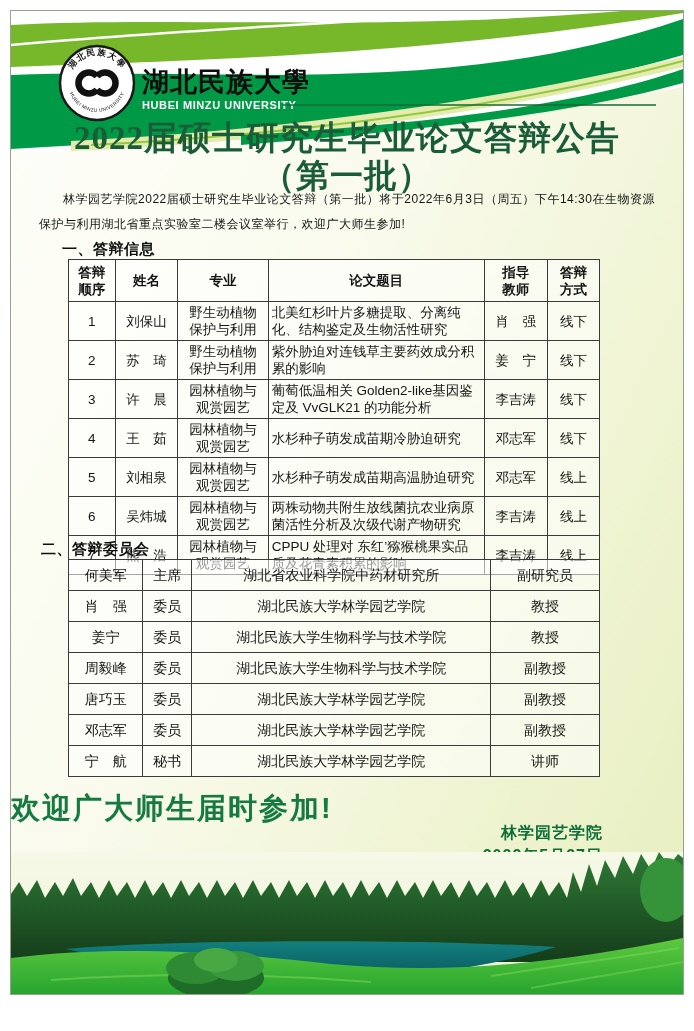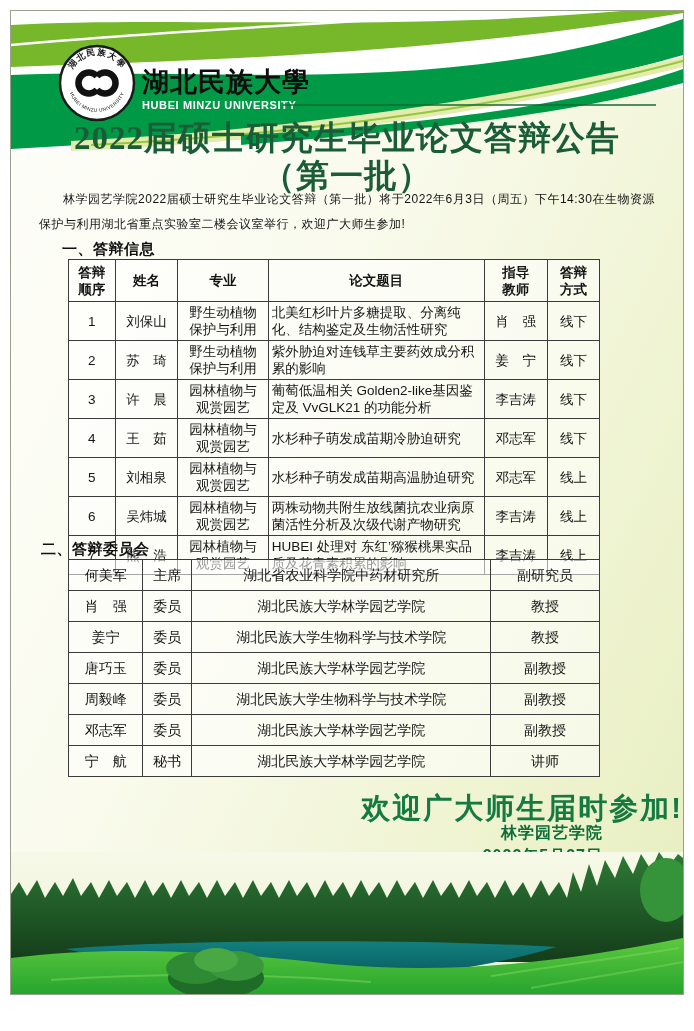--- a/index.html
+++ b/index.html
@@ -21,21 +21,21 @@
   table { border-collapse:collapse; position:absolute; left:57px; width:532px;
     font-size:13.5px; color:#151515; table-layout:fixed; }
   .t-defense { top:248px; }
   .t-committee { top:548px; font-size:14px; }
   th, td { border:1px solid #3b3b3b; text-align:center; vertical-align:middle;
     padding:2px 3px; white-space:pre-line; line-height:17px; background:rgba(255,255,255,0.55); }
   .t-defense th { font-size:13.5px; font-weight:bold; height:42px; }
   .t-defense td { height:36px; }
   .t-defense td.c3 { text-align:left; padding-right:4px; }
   .t-committee td { height:31px; line-height:18px; }
-  .welcome { position:absolute; top:778px; left:0; width:672px; text-align:right;
+  .welcome { position:absolute; top:778px; left:0; width:672px; text-align:left;
     font-size:29px; font-weight:bold; color:#157a40; letter-spacing:2px; }
   .sig { position:absolute; right:80px; text-align:center; font-size:16px; font-weight:bold; color:#0e6e38; letter-spacing:1px; }
   .sig-org { top:812px; } .sig-date { top:835px; }
   .photo-svg { position:absolute; left:0; bottom:0; width:672px; height:142px; display:block; }
 </style>
 </head>
 <body>
 
 <div class="frame">
 
@@ -156,21 +156,21 @@
 观赏园艺</td>
           <td class="c3">两株动物共附生放线菌抗农业病原菌活性分析及次级代谢产物研究</td>
           <td class="c4">李吉涛</td>
           <td class="c5">线上</td>
         </tr>
         <tr>
           <td class="c0">7</td>
           <td class="c1">熊　浩</td>
           <td class="c2">园林植物与
 观赏园艺</td>
-          <td class="c3">HUBEI 处理对 东红’猕猴桃果实品质及花青素积累的影响</td>
+          <td class="c3">CPPU 处理对 东红’猕猴桃果实品质及花青素积累的影响</td>
           <td class="c4">李吉涛</td>
           <td class="c5">线上</td>
         </tr>
       </tbody>
   </table>
 
   <div class="sec-heading sec2">二、答辩委员会</div>
   <table class="t-committee">
     <colgroup>
       <col style="width:14%">
@@ -192,29 +192,29 @@
           <td class="c2">湖北民族大学林学园艺学院</td>
           <td class="c3">教授</td>
         </tr>
         <tr>
           <td class="c0">姜宁</td>
           <td class="c1">委员</td>
           <td class="c2">湖北民族大学生物科学与技术学院</td>
           <td class="c3">教授</td>
         </tr>
         <tr>
+          <td class="c0">周毅峰</td>
+          <td class="c1">委员</td>
+          <td class="c2">湖北民族大学生物科学与技术学院</td>
+          <td class="c3">副教授</td>
+        </tr>
+        <tr>
           <td class="c0">唐巧玉</td>
           <td class="c1">委员</td>
           <td class="c2">湖北民族大学林学园艺学院</td>
-          <td class="c3">副教授</td>
-        </tr>
-        <tr>
-          <td class="c0">周毅峰</td>
-          <td class="c1">委员</td>
-          <td class="c2">湖北民族大学生物科学与技术学院</td>
           <td class="c3">副教授</td>
         </tr>
         <tr>
           <td class="c0">邓志军</td>
           <td class="c1">委员</td>
           <td class="c2">湖北民族大学林学园艺学院</td>
           <td class="c3">副教授</td>
         </tr>
         <tr>
           <td class="c0">宁　航</td>

